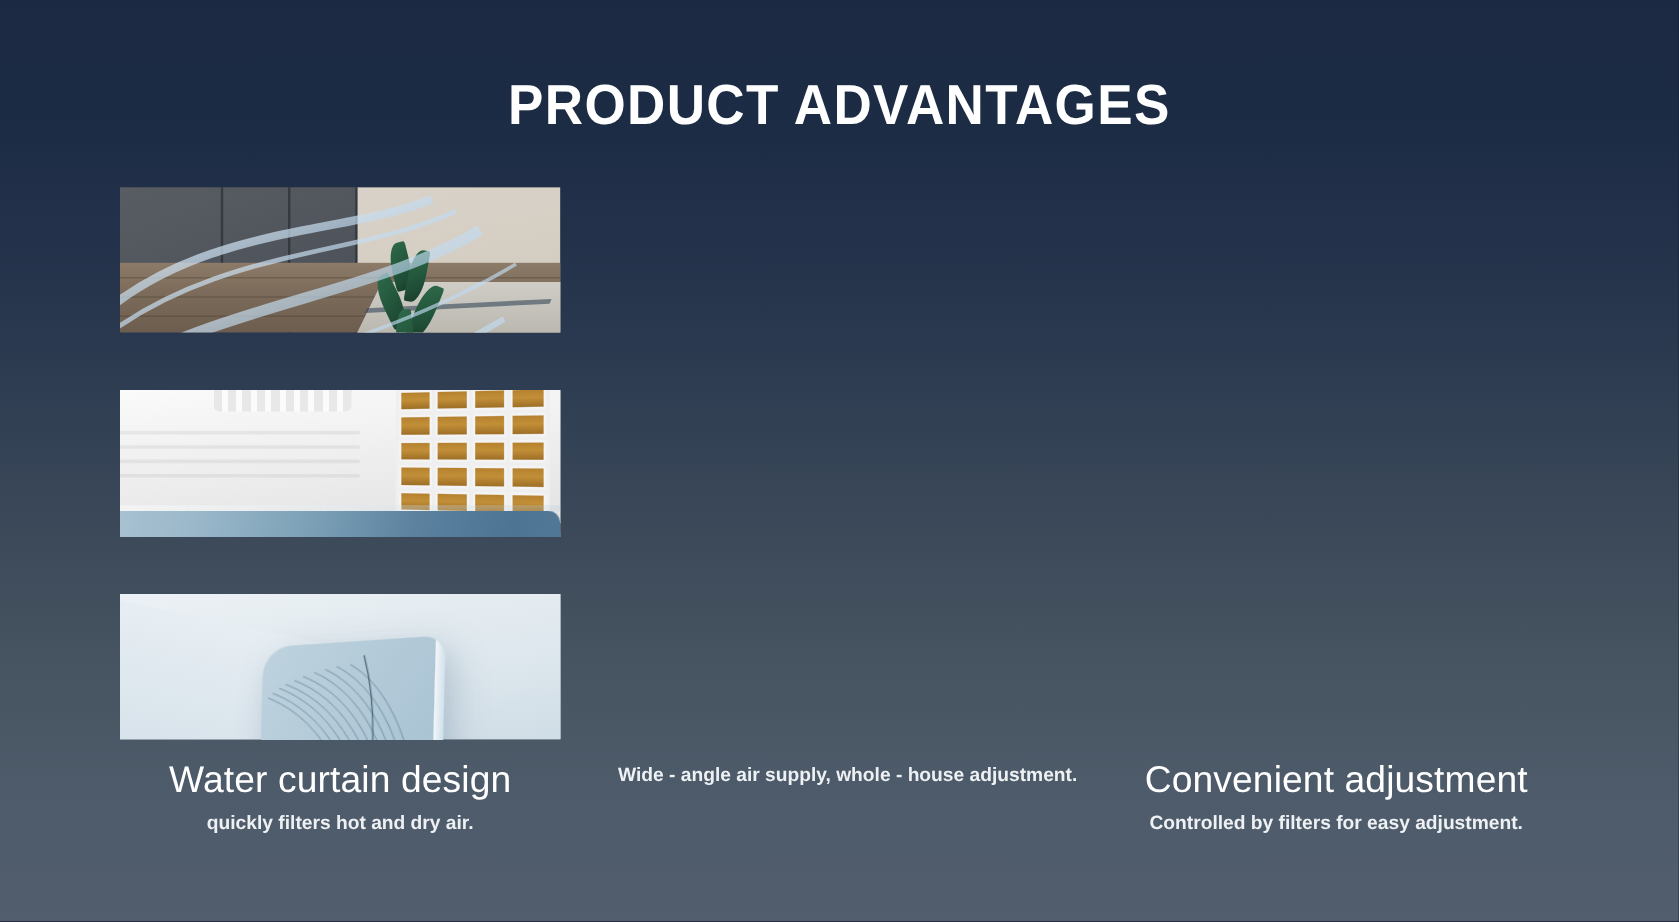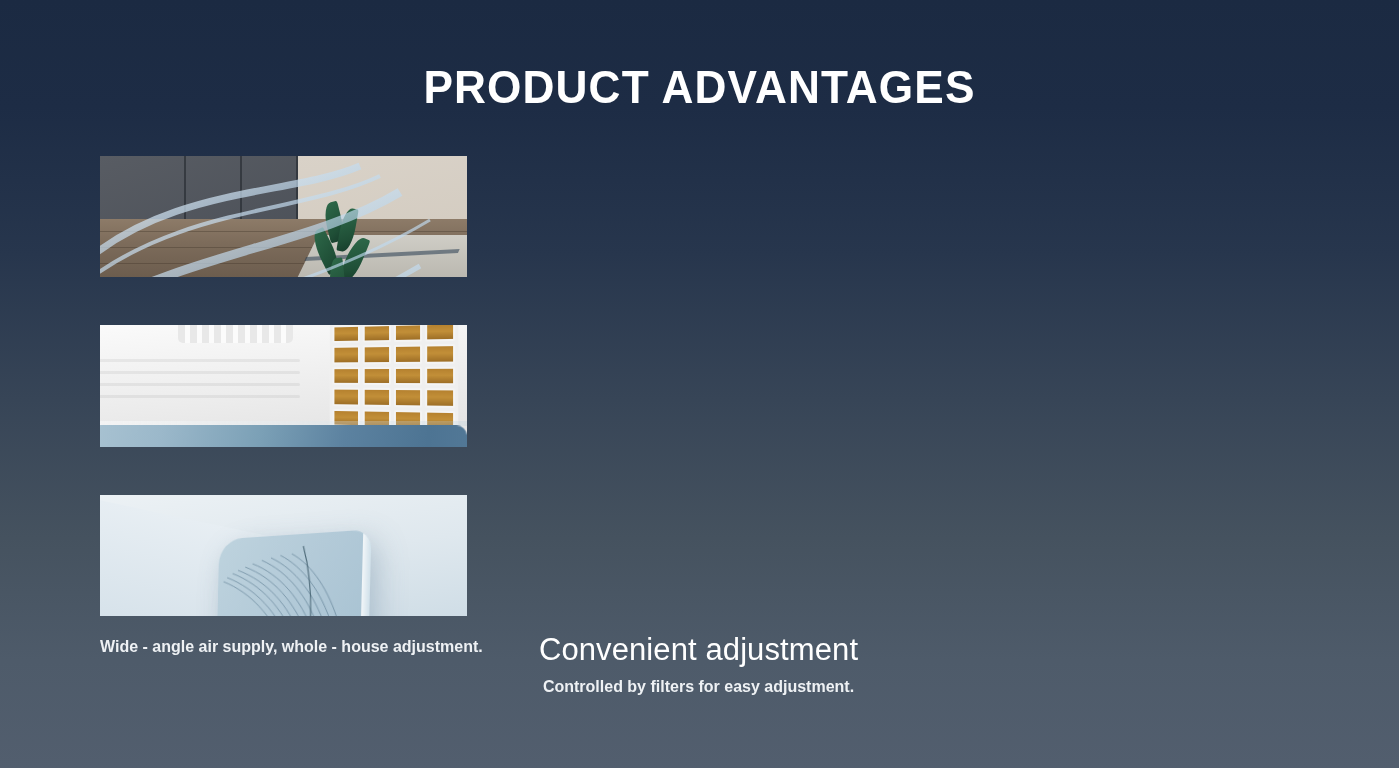--- a/index.html
+++ b/index.html
@@ -541,20 +541,24 @@
           <path d="M92,12 C112,80 96,150 80,210 C64,268 70,306 88,340" fill="none" stroke="#32505f" stroke-width="1.1" opacity="0.8"></path>
         </svg>
       </div>
       <div class="c3-reflect"></div>
     </div>
 
   </div>
 
   <div class="captions">
     <div class="caption">
+      <div class="cap-title">Water curtain design</div>
+      <div class="cap-sub">quickly filters hot and dry air.</div>
+    </div>
+    <div class="caption">
       <div class="cap-sub">Wide - angle air supply, whole - house adjustment.</div>
     </div>
     <div class="caption">
       <div class="cap-title">Convenient adjustment</div>
       <div class="cap-sub">Controlled by filters for easy adjustment.</div>
     </div>
   </div>
 
 </div>
 

